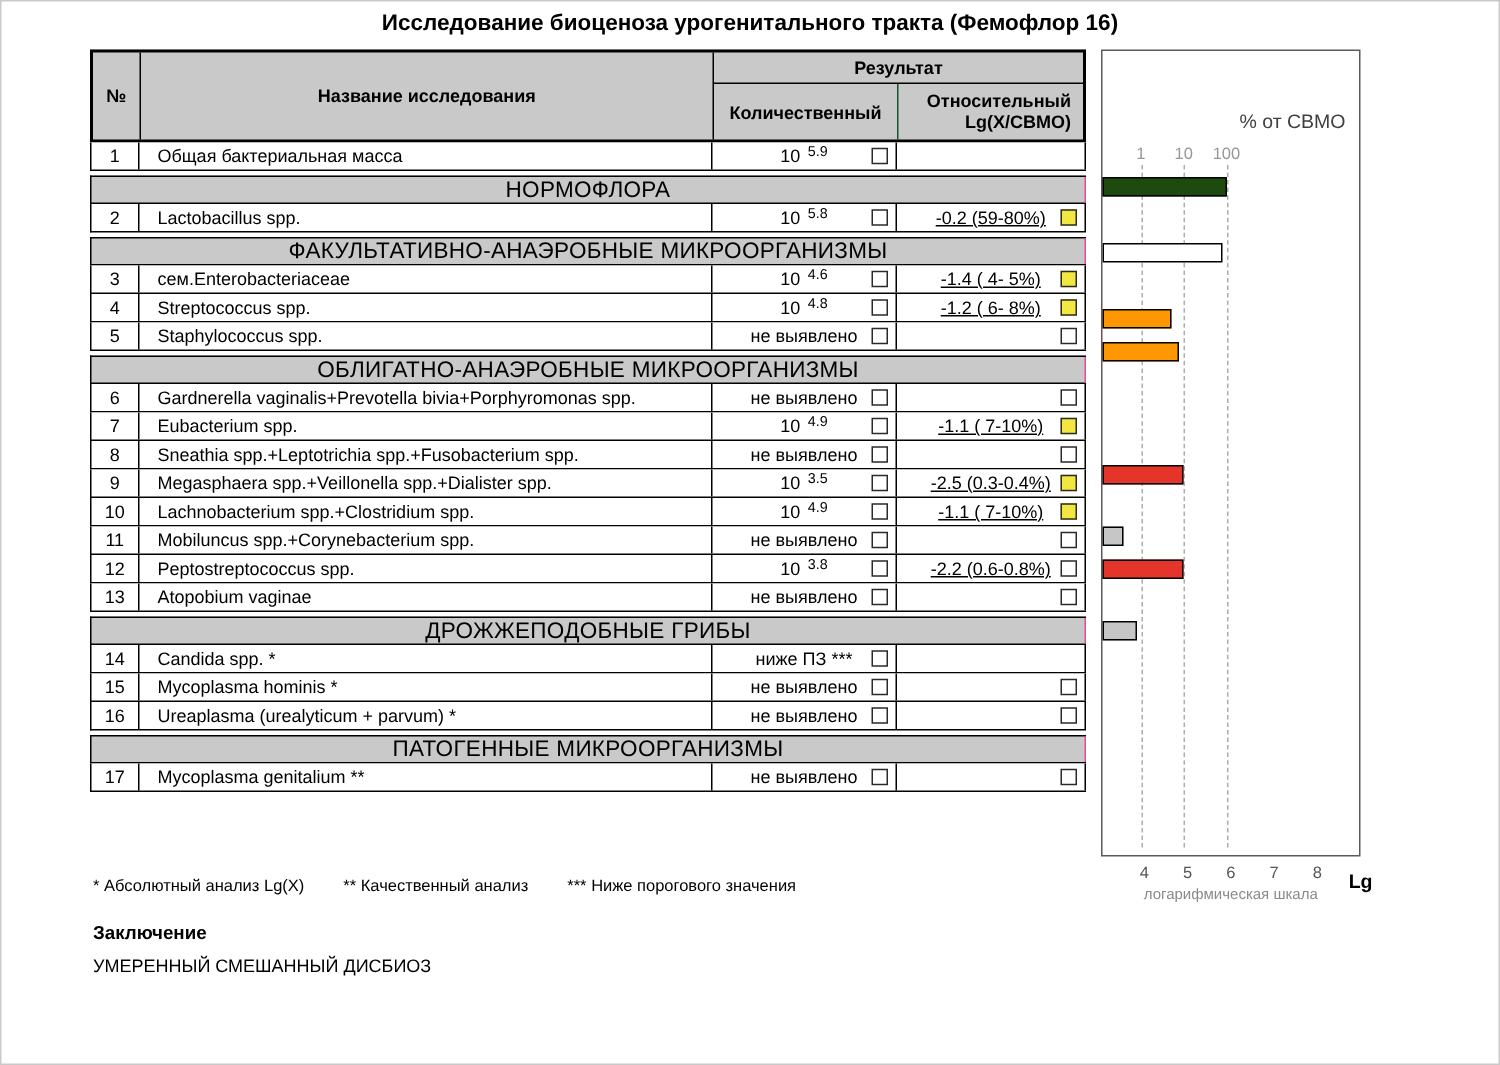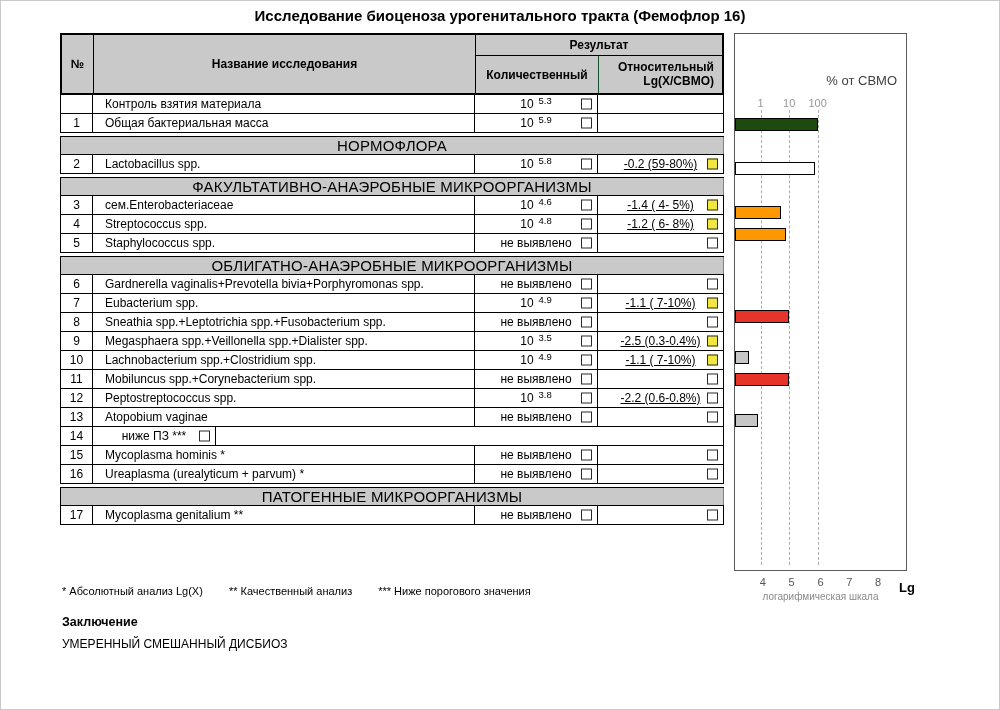--- a/index.html
+++ b/index.html
@@ -100,29 +100,20 @@
       <div class="result-group">
         <div class="th resulth">Результат</div>
         <div class="result-sub">
           <div class="th quanth">Количественный</div>
           <div class="th relh">Относительный Lg(X/СВМО)</div>
         </div>
       </div>
     </div>
     <div class="tbody">
         <div class="trow">
-          <div class="cell num"></div>
-          <div class="cell name">Контроль взятия материала</div>
-          <div class="cell quant">
-            <div class="qval"><span>10</span><span class="exp">5.3</span></div>
-            <div class="checkbox"></div>
-          </div>
-          <div class="cell rel"></div>
-        </div>
-        <div class="trow">
           <div class="cell num">1</div>
           <div class="cell name">Общая бактериальная масса</div>
           <div class="cell quant">
             <div class="qval"><span>10</span><span class="exp">5.9</span></div>
             <div class="checkbox"></div>
           </div>
           <div class="cell rel"></div>
         </div>
         <div class="trow section block-start">
           <div class="scell">НОРМОФЛОРА</div>
@@ -265,22 +256,26 @@
           <div class="cell num">13</div>
           <div class="cell name">Atopobium vaginae</div>
           <div class="cell quant">
             <div class="qval">не выявлено</div>
             <div class="checkbox"></div>
           </div>
           <div class="cell rel">
             <div class="checkbox"></div>
           </div>
         </div>
+        <div class="trow section block-start">
+          <div class="scell">ДРОЖЖЕПОДОБНЫЕ ГРИБЫ</div>
+        </div>
         <div class="trow">
           <div class="cell num">14</div>
+          <div class="cell name">Candida spp. *</div>
           <div class="cell quant">
             <div class="qval">ниже ПЗ ***</div>
             <div class="checkbox"></div>
           </div>
           <div class="cell rel"></div>
         </div>
         <div class="trow">
           <div class="cell num">15</div>
           <div class="cell name">Mycoplasma hominis *</div>
           <div class="cell quant">

